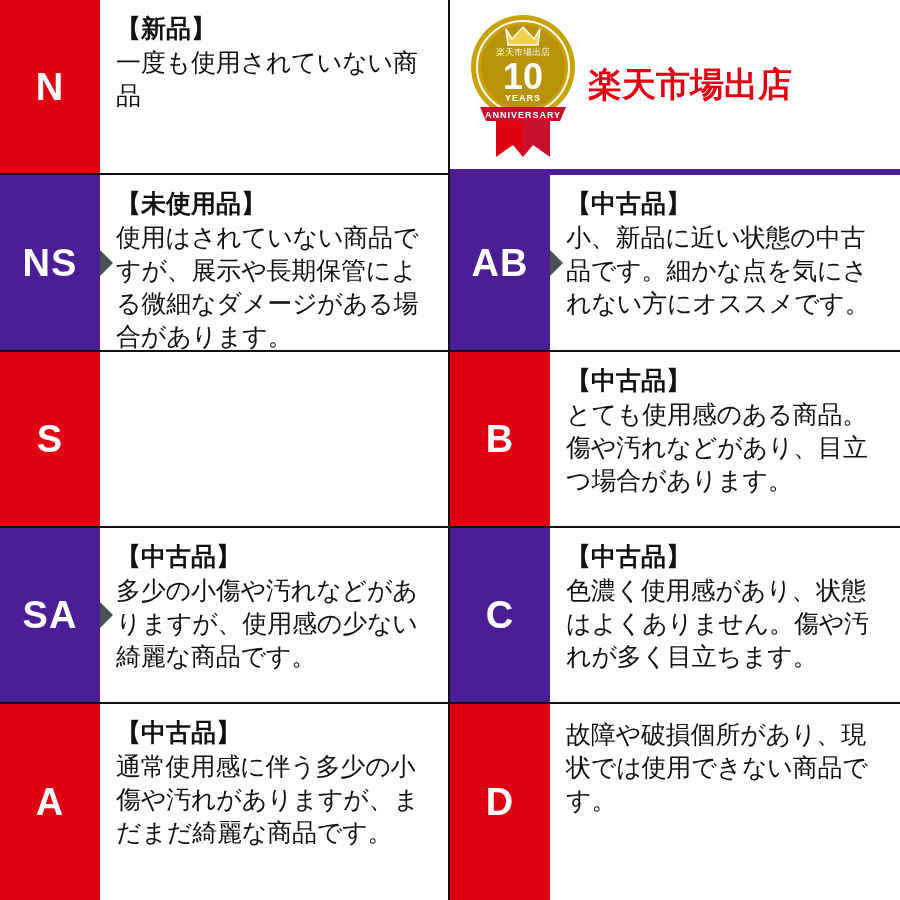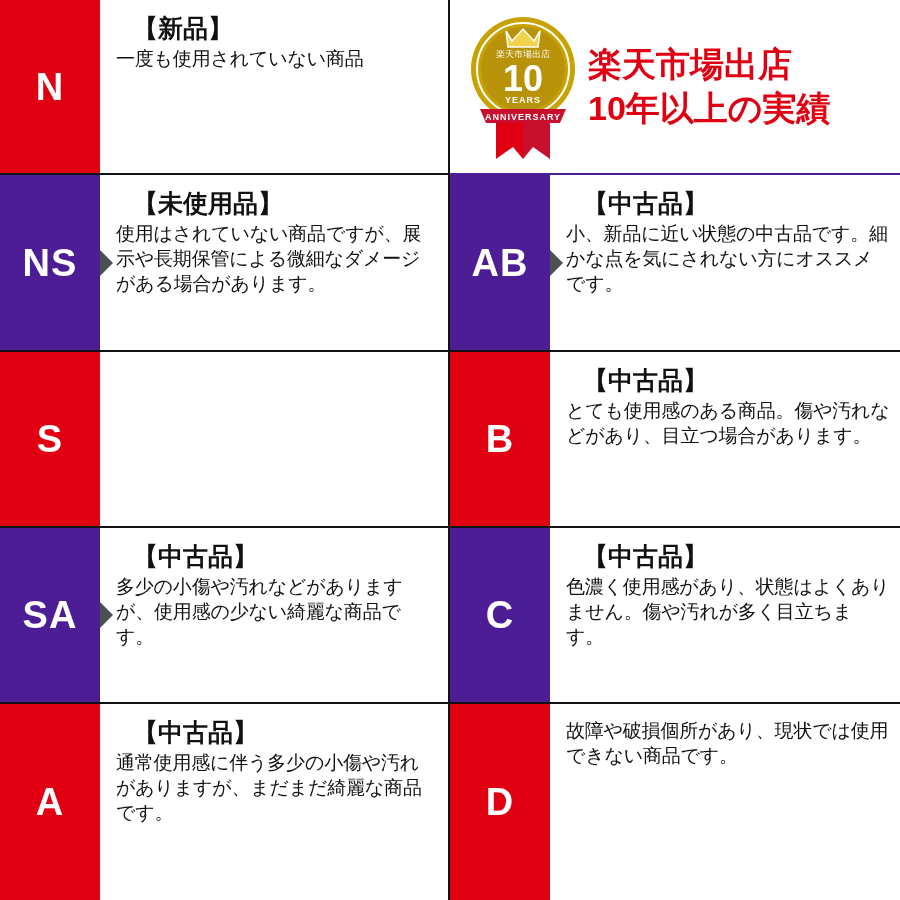--- a/index.html
+++ b/index.html
@@ -79,31 +79,30 @@
     display: flex;
     flex-direction: column;
     justify-content: flex-start;
   }
   .ttl {
     font-size: 25px;
     font-weight: bold;
     line-height: 1.18;
     margin-bottom: 2px;
     letter-spacing: 0px;
-    margin-left: 17px;
   }
   .desc {
-    font-size: 19px;
+    font-size: 25px;
     line-height: 1.32;
     letter-spacing: -0.2px;
     word-break: break-all;
   }
   .cell-empty-top {
     border-right: none;
-    border-bottom: 2px solid #4c1d95;
+    border-bottom: 6px solid #4c1d95;
   }
 
   
   .promo {
     display: flex;
     flex-direction: row;
     align-items: center;
     box-sizing: border-box;
     background: #ffffff;
     padding-left: 18px;
@@ -160,21 +159,20 @@
           <text x="55" y="84" font-family="Liberation Sans, sans-serif" font-size="36" font-weight="bold" fill="#ffffff" text-anchor="middle">10</text>
 
           <text x="55" y="96" font-family="Liberation Sans, sans-serif" font-size="9" font-weight="bold" fill="#ffffff" text-anchor="middle" letter-spacing="1">YEARS</text>
 
           <path d="M12 102 L98 102 L92 116 L18 116 Z" fill="#c8102e"></path>
           <text x="55" y="113" font-family="Liberation Sans, sans-serif" font-size="9" font-weight="bold" fill="#ffffff" text-anchor="middle" letter-spacing="1">ANNIVERSARY</text>
         </svg>
       </div>
       <div class="promo-text">
         <div>楽天市場出店</div>
-        <div>10年以上の実績</div>
       </div>
     </div>
 
     <div class="cell">
       <div class="badge gray">
         <span>NS</span>
         <span class="arrow"></span>
       </div>
       <div class="textwrap">
         <div class="ttl">【未使用品】</div>

